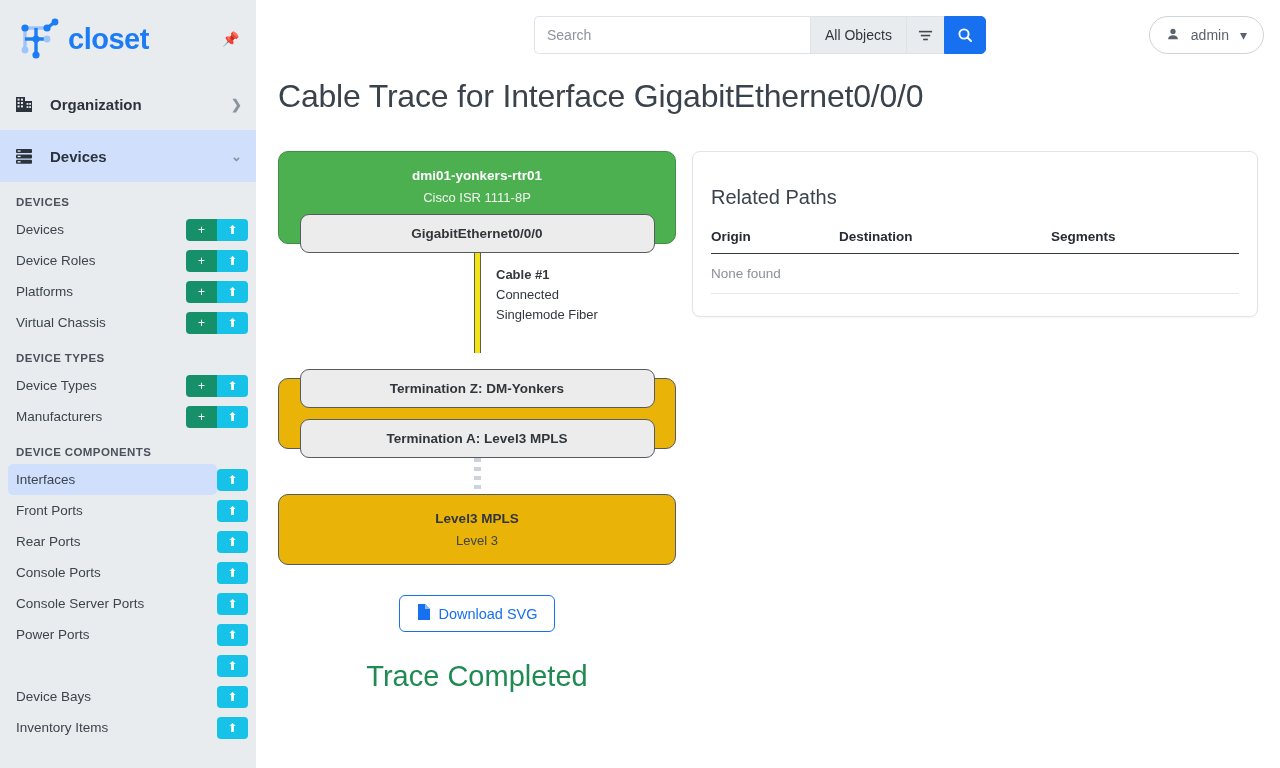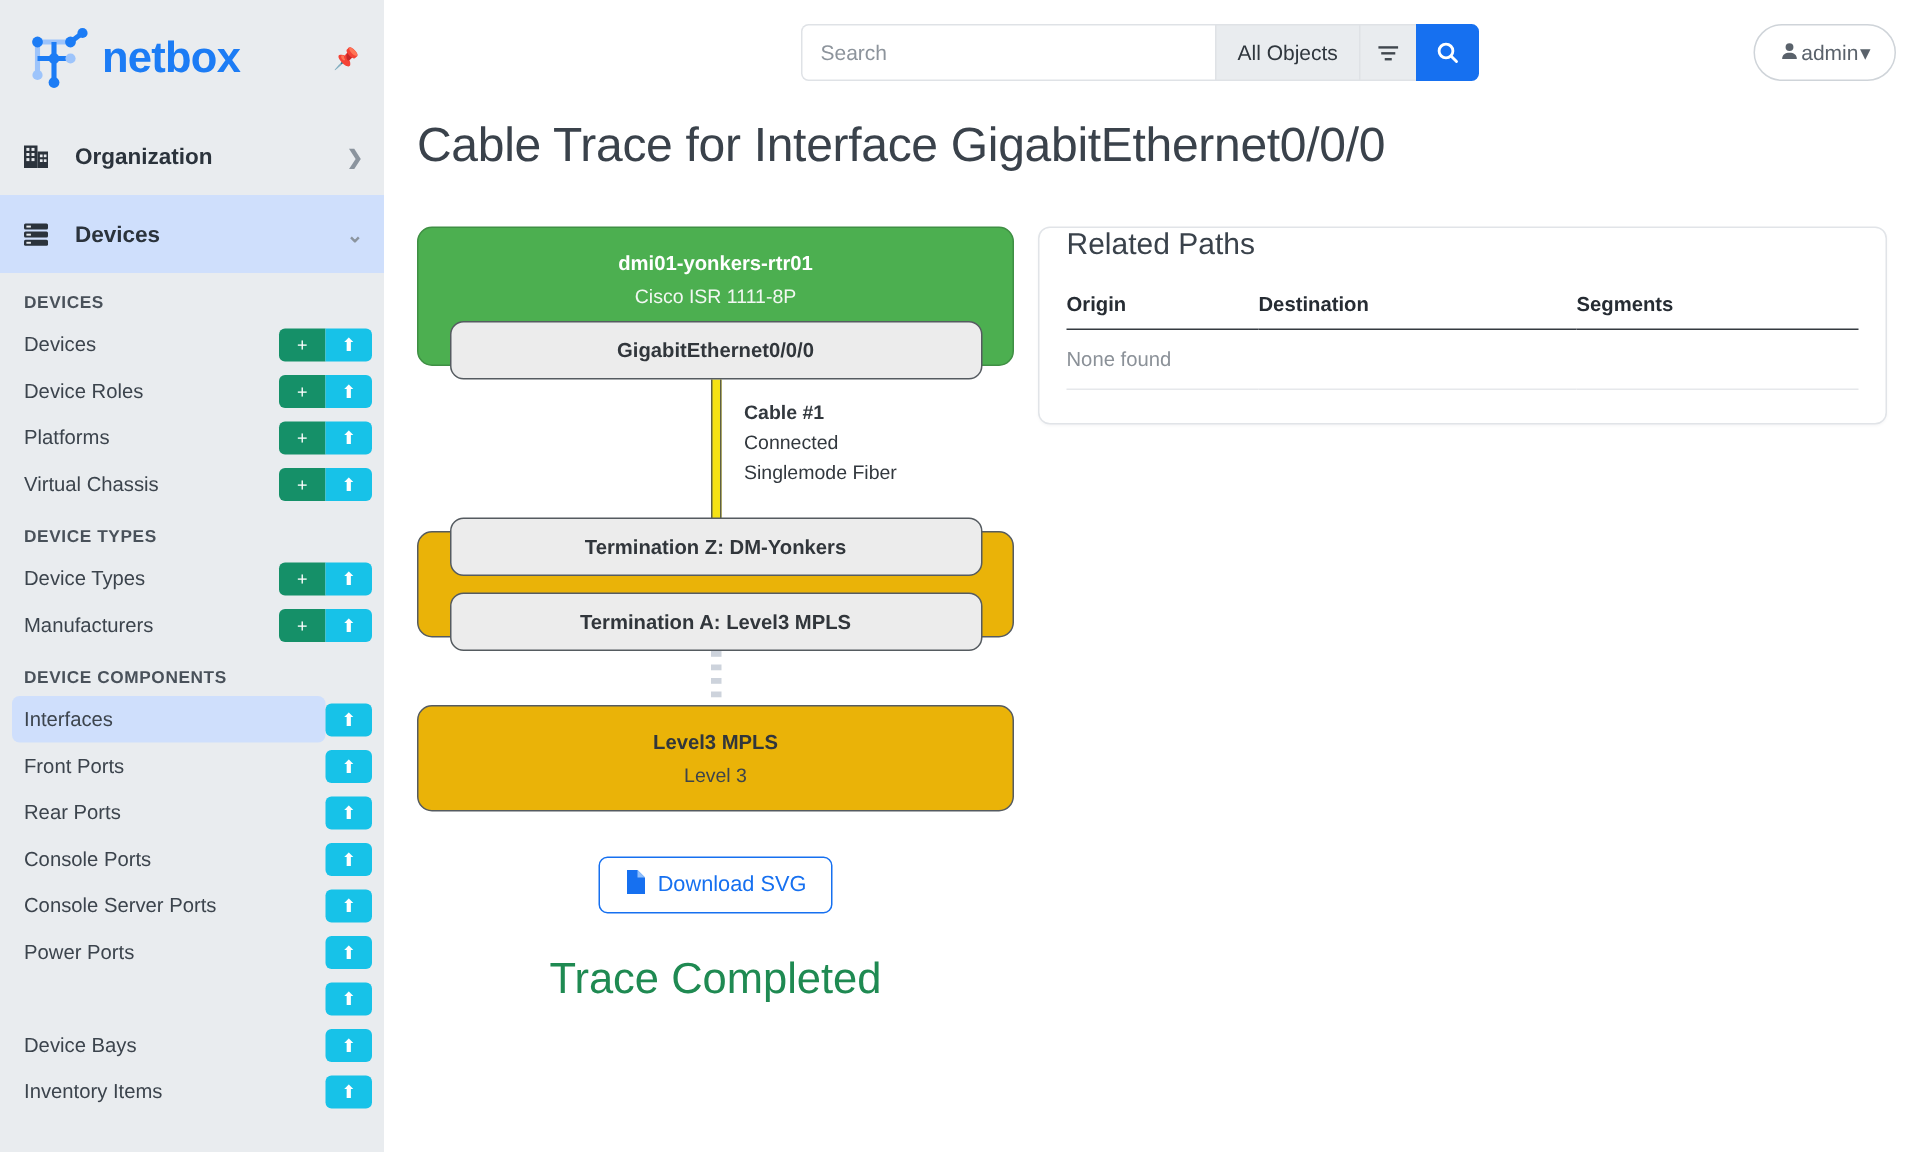--- a/index.html
+++ b/index.html
@@ -111,21 +111,21 @@
     border: 1px solid #dfe2e6; border-right: none; cursor: pointer;
   }
   .search-go {
     width: 42px; background: #1670f0;
     border: 1px solid #1670f0; border-radius: 0 5px 5px 0;
     display: flex; align-items: center; justify-content: center;
     cursor: pointer;
   }
   .user-btn {
     margin-left: auto;
-    display: flex; align-items: center; gap: 1px;
+    display: flex; align-items: center; gap: 11px;
     height: 38px; padding: 0 16px;
     border: 1px solid #cfd4d9; border-radius: 19px;
     background: #fff; color: #5a626b; font-size: 14px;
     cursor: pointer;
   }
 
   .page-title {
     font-size: 32px; font-weight: 400; color: #3a424b;
     padding: 8px 0 0 22px; margin: 0;
     letter-spacing: -0.2px;
@@ -158,21 +158,21 @@
     font-size: 13.5px; font-weight: 700; color: #31363b;
     z-index: 3;
   }
 
   .stack { position: relative; }
   .pull-up { margin-top: -30px; }
   .pull-dn { margin-bottom: -30px; }
 
   .cable-seg {
     position: relative;
-    height: 92px;
+    height: 116px;
   }
   .cable-line {
     position: absolute; left: 199px; top: 0;
     width: 7px; height: 100px;
     background: #f5e214;
     border-left: 1px solid #5d5f47; border-right: 1px solid #5d5f47;
     transform: translateX(-3px);
   }
   .cable-info {
     position: absolute; left: 218px; top: 12px;
@@ -198,21 +198,21 @@
   }
   .trace-done {
     text-align: center; color: #1f8a52;
     font-size: 29px; font-weight: 400;
     margin-top: 28px;
   }
 
   
   .card {
     border: 1px solid #e1e4e8; border-radius: 8px;
-    background: #fff; padding: 0 18px 22px 18px;
+    background: #fff; padding: 34px 18px 22px 18px;
     box-shadow: 0 1px 2px rgba(16,24,40,.04);
   }
   .card-title { font-size: 20px; color: #3a424b; font-weight: 400; margin: 0 0 20px 0; }
   .rp-table { width: 100%; border-collapse: collapse; }
   .rp-table th {
     text-align: left; font-size: 13.5px; font-weight: 700; color: #262c33;
     padding: 0 8px 9px 0; border-bottom: 1.5px solid #343a40;
   }
   .rp-table td {
     font-size: 13.5px; color: #8b9198;
@@ -243,21 +243,21 @@
             </g>
             <circle cx="11" cy="11" r="3.6" fill="#1c7cf5"></circle>
             <circle cx="33" cy="11" r="3.6" fill="#1c7cf5"></circle>
             <circle cx="41" cy="5" r="3.4" fill="#1c7cf5"></circle>
             <circle cx="22" cy="22" r="3.6" fill="#1c7cf5"></circle>
             <circle cx="33" cy="22" r="3.4" fill="#9dc4fb"></circle>
             <circle cx="11" cy="33" r="3.4" fill="#9dc4fb"></circle>
             <circle cx="22" cy="38" r="3.6" fill="#1c7cf5"></circle>
           </svg>
         </span>
-        <span class="logo-word">netbox</span>
+        <span class="logo-word">closet</span>
       </a>
       <span class="pin-icon">📌</span>
     </div>
 
     <div class="nav-group">
       <span class="gicon">
         <svg width="20" height="20" viewBox="0 0 20 20" fill="#2b333c">
           <rect x="2" y="3" width="9" height="15"></rect>
           <rect x="11" y="7" width="7" height="11"></rect>
           <rect x="3.6" y="4.6" width="2" height="2" fill="#e9ecef"></rect>

